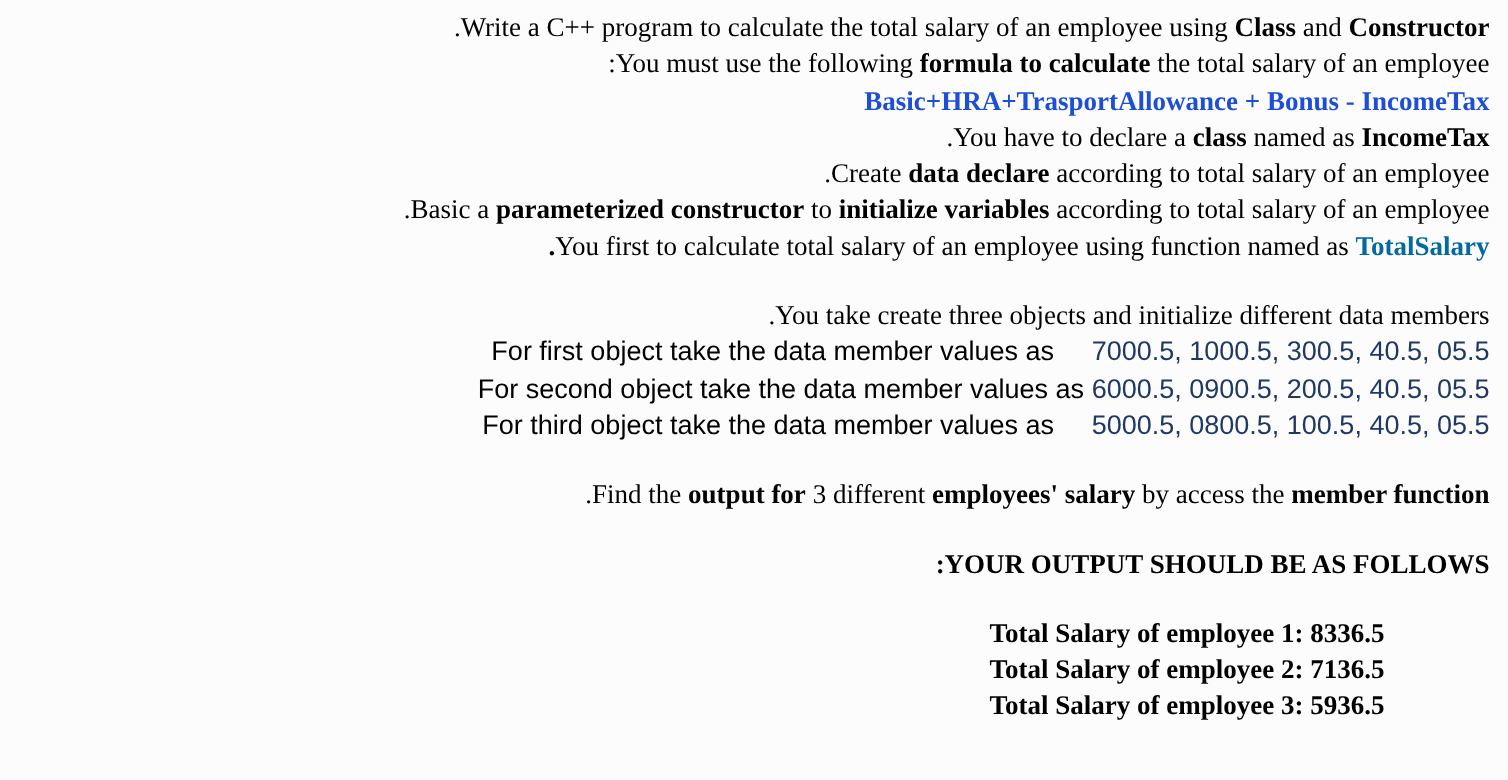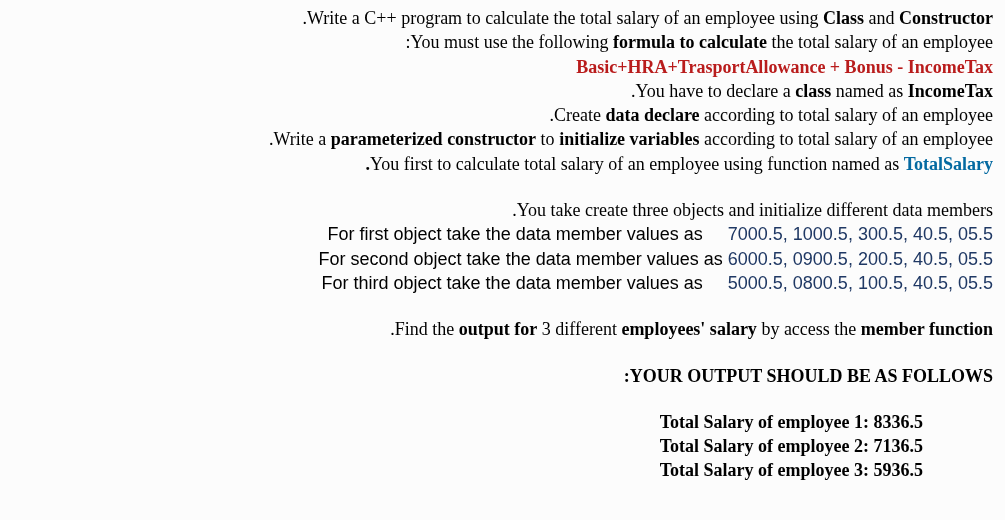--- a/index.html
+++ b/index.html
@@ -19,21 +19,21 @@
     }
     .line {
       text-align: right;
       white-space: nowrap;
       padding-left: 46px;
     }
     .bold {
       font-weight: 700;
     }
     .red {
-      color: #b91c1c;
+      color: #1d4ed8;
       font-weight: 700;
     }
     .blue {
       color: #0369a1;
       font-weight: 700;
     }
     .navy {
       color: #1f3864;
     }
     .gap {
@@ -71,21 +71,21 @@
 
 <div class="line">
   <span>.You have to declare a </span><span class="bold">class</span><span> named as </span><span class="bold">IncomeTax</span>
 </div>
 
 <div class="line">
   <span>.Create </span><span class="bold">data declare</span><span> according to total salary of an employee</span>
 </div>
 
 <div class="line">
-  <span>.Write a </span><span class="bold">parameterized constructor</span><span> to </span><span class="bold">initialize variables</span><span> according to total salary of an employee</span>
+  <span>.Basic a </span><span class="bold">parameterized constructor</span><span> to </span><span class="bold">initialize variables</span><span> according to total salary of an employee</span>
 </div>
 
 <div class="line">
   <span class="bold">.</span><span>You first to calculate total salary of an employee using function named as </span><span class="blue">TotalSalary</span>
 </div>
 
 <div class="gap"></div>
 
 <div class="line">
   <span>.You take create three objects and initialize different data members</span>

